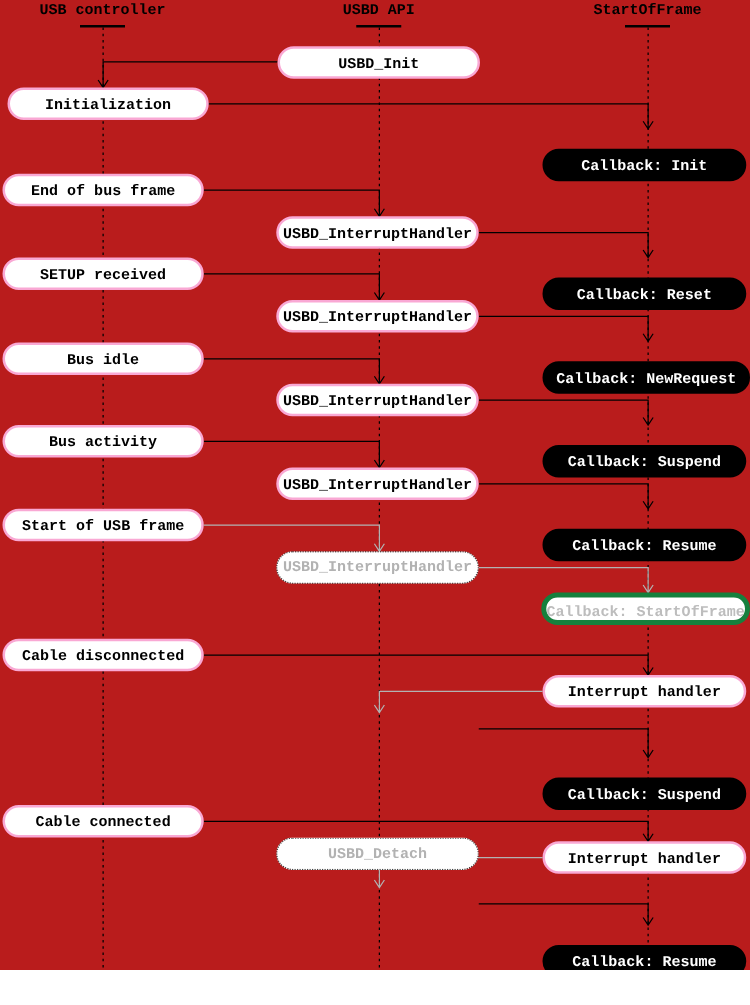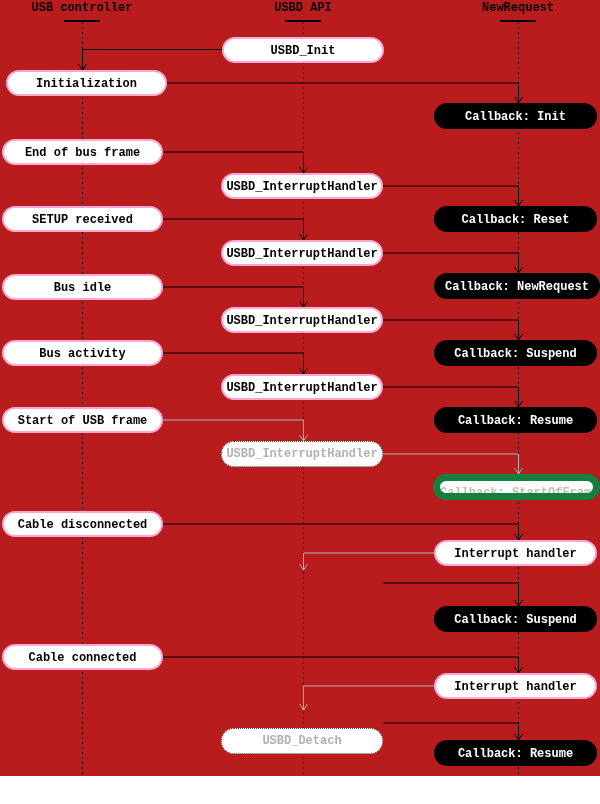--- a/index.html
+++ b/index.html
@@ -5,23 +5,23 @@
   html,body{margin:0;padding:0;background:#fff;}
   .stage{position:relative;width:600px;height:776px;background:#b91c1c;overflow:hidden;
          font-family:"Liberation Mono","DejaVu Sans Mono",monospace;}
   svg.wires{position:absolute;left:0;top:0;z-index:1;}
   .col-h{position:absolute;top:1px;transform:translateX(-50%);
          font:bold 12px/15px "Liberation Mono","DejaVu Sans Mono",monospace;color:#000;white-space:nowrap;}
   .n{position:absolute;height:26px;box-sizing:border-box;z-index:2;
      border:2px solid #f9a8d4;border-radius:13px;background:#fff;color:#000;
      font:bold 12px/24px "Liberation Mono","DejaVu Sans Mono",monospace;
      text-align:center;white-space:nowrap;overflow:hidden;}
-  .n.dark{background:#000;border-color:#000;color:#fff;}
+  .n.dark{background:#000;border-color:#000;color:#fff;margin-top:16px;}
   .n.ghost-dotted{border:1px dotted #474747;color:#b2b2b2;}
-  .n.ghost-solid{border:7px solid #15803d;color:#bdbdbd;}
+  .n.ghost-solid{border:4px solid #15803d;color:#bdbdbd;}
 </style>
 </head>
 <body>
 
 <div class="stage">
 
   <svg class="wires" width="600" height="804" viewBox="0 0 600 804">
     <g stroke="#000" stroke-width="1" stroke-dasharray="2 3">
       <line x1="82.5" y1="22" x2="82.5" y2="796"></line>
       <line x1="303.5" y1="22" x2="303.5" y2="796"></line>
@@ -51,21 +51,21 @@
     <g stroke="#b2b2b2" stroke-width="1" fill="none">
       <path d="M163,420 L303.5,420 L303.5,441 M299.5,435 L303.5,441 L307.5,435"></path>
       <path d="M383,454 L518.5,454 L518.5,474 M514.5,468 L518.5,474 L522.5,468"></path>
       <path d="M434,553 L303.5,553 L303.5,570 M299.5,564 L303.5,570 L307.5,564"></path>
       <path d="M434,686 L303.5,686 L303.5,710 M299.5,704 L303.5,710 L307.5,704"></path>
     </g>
   </svg>
 
   <div class="col-h" style="left:82px">USB controller</div>
   <div class="col-h" style="left:303px">USBD API</div>
-  <div class="col-h" style="left:518px">NewRequest</div>
+  <div class="col-h" style="left:518px">StartOfFrame</div>
 
   <div class="n" style="left:222px;top:37px;width:162px">USBD_Init</div>
   <div class="n" style="left:6px;top:70px;width:161px">Initialization</div>
   <div class="n dark" style="left:434px;top:103px;width:163px">Callback: Init</div>
 
   <div class="n" style="left:2px;top:139px;width:161px">End of bus frame</div>
   <div class="n" style="left:221px;top:173px;width:162px">USBD_InterruptHandler</div>
   <div class="n dark" style="left:434px;top:206px;width:163px">Callback: Reset</div>
 
   <div class="n" style="left:2px;top:206px;width:161px">SETUP received</div>
@@ -83,16 +83,16 @@
   <div class="n" style="left:2px;top:407px;width:161px">Start of USB frame</div>
   <div class="n ghost-dotted" style="left:221px;top:441px;width:162px">USBD_InterruptHandler</div>
   <div class="n ghost-solid" style="left:433px;top:474px;width:167px">Callback: StartOfFrame</div>
 
   <div class="n" style="left:2px;top:511px;width:161px">Cable disconnected</div>
   <div class="n" style="left:434px;top:540px;width:163px">Interrupt handler</div>
   <div class="n dark" style="left:434px;top:606px;width:163px">Callback: Suspend</div>
 
   <div class="n" style="left:2px;top:644px;width:161px">Cable connected</div>
   <div class="n" style="left:434px;top:673px;width:163px">Interrupt handler</div>
-  <div class="n ghost-dotted" style="left:221px;top:728px;width:162px">USBD_Detach</div>
+  <div class="n ghost-dotted" style="left:221px;top:670px;width:162px">USBD_Detach</div>
   <div class="n dark" style="left:434px;top:740px;width:163px">Callback: Resume</div>
 
 </div>
 
 </body></html>

